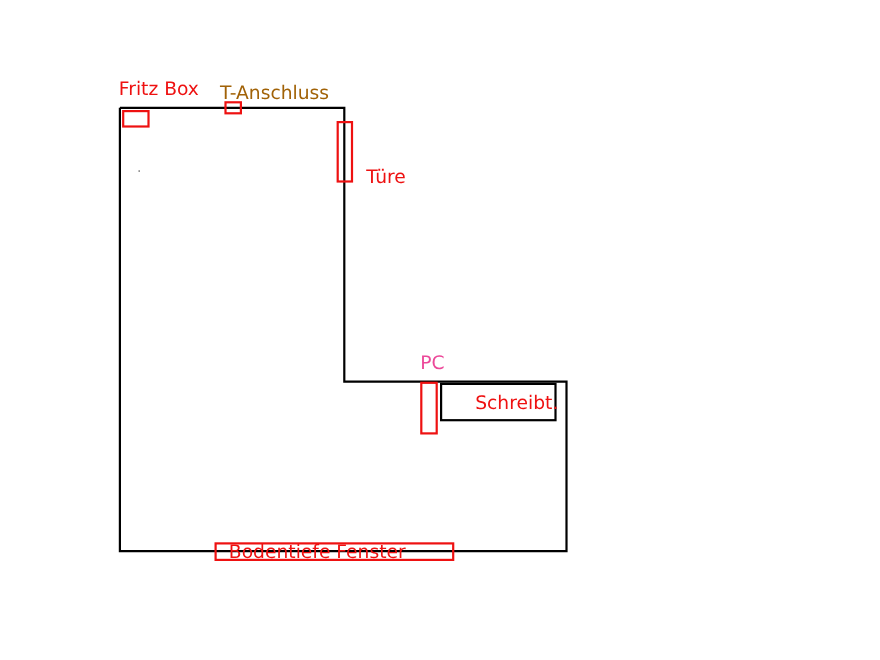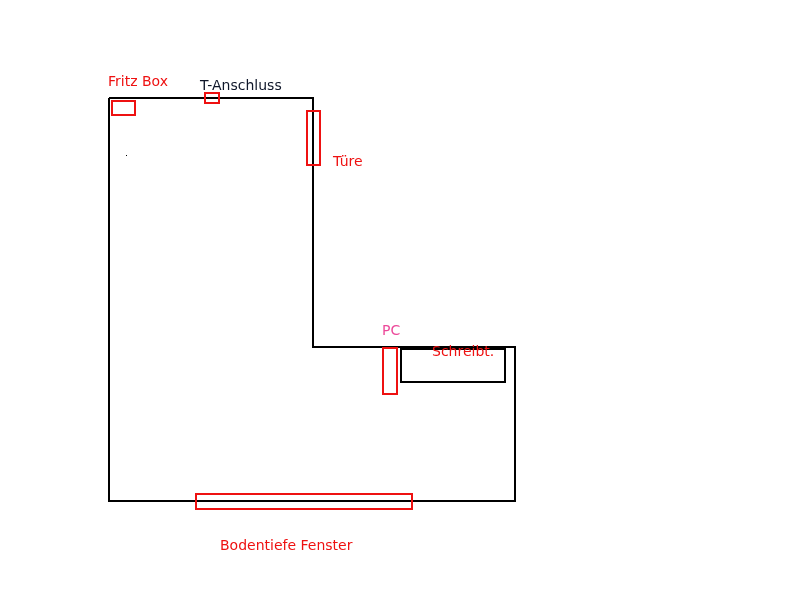--- a/index.html
+++ b/index.html
@@ -1,18 +1,18 @@
 <!DOCTYPE html>
 <html><head>
 <meta charset="utf-8">
 <style>
   html, body { margin: 0; padding: 0; background: #ffffff; }
   body { width: 800px; height: 600px; position: relative; overflow: hidden; font-family: "DejaVu Sans", "Liberation Sans", sans-serif; }
   svg#plan { position: absolute; left: 0; top: 0; }
-  .label { position: absolute; font-size: 14px; line-height: 16px; white-space: nowrap; }
+  .label { position: absolute; font-size: 17px; line-height: 16px; white-space: nowrap; }
 </style>
 </head>
 <body>
 
 <svg id="plan" width="800" height="600" viewBox="0 0 800 600">
 
   <polyline points="109,98 313,98 313,347 515,347 515,501 109,501 109,98" fill="none" stroke="#000000" stroke-width="2"></polyline>
 
   <rect x="126" y="155" width="1" height="1" fill="#000000"></rect>
 
@@ -23,17 +23,17 @@
   <rect x="307" y="111" width="13" height="54" fill="none" stroke="#ee1111" stroke-width="2"></rect>
 
   <rect x="383" y="348" width="14" height="46" fill="none" stroke="#ee1111" stroke-width="2"></rect>
 
   <rect x="401" y="349" width="104" height="33" fill="none" stroke="#000000" stroke-width="2"></rect>
 
   <rect x="196" y="494" width="216" height="15" fill="none" stroke="#ee1111" stroke-width="2"></rect>
 </svg>
 
 <div class="label" style="left:108px; top:73px; color:#ee1111;">Fritz Box</div>
-<div class="label" style="left:200px; top:77px; color:#0f172a;">T-Anschluss</div>
+<div class="label" style="left:200px; top:77px; color:#a16207;">T-Anschluss</div>
 <div class="label" style="left:333px; top:125px; color:#ee1111;margin-top:28px;">Türe</div>
 <div class="label" style="left:382px; top:322px; color:#ec4899;">PC</div>
-<div class="label" style="left:432px; top:343px; color:#ee1111;">Schreibt.</div>
-<div class="label" style="left:208px; top:537px; color:#ee1111;margin-left:12px;">Bodentiefe Fenster</div>
+<div class="label" style="left:432px; top:359px; color:#ee1111;">Schreibt.</div>
+<div class="label" style="left:208px; top:494px; color:#ee1111;">Bodentiefe Fenster</div>
 
 </body></html>

